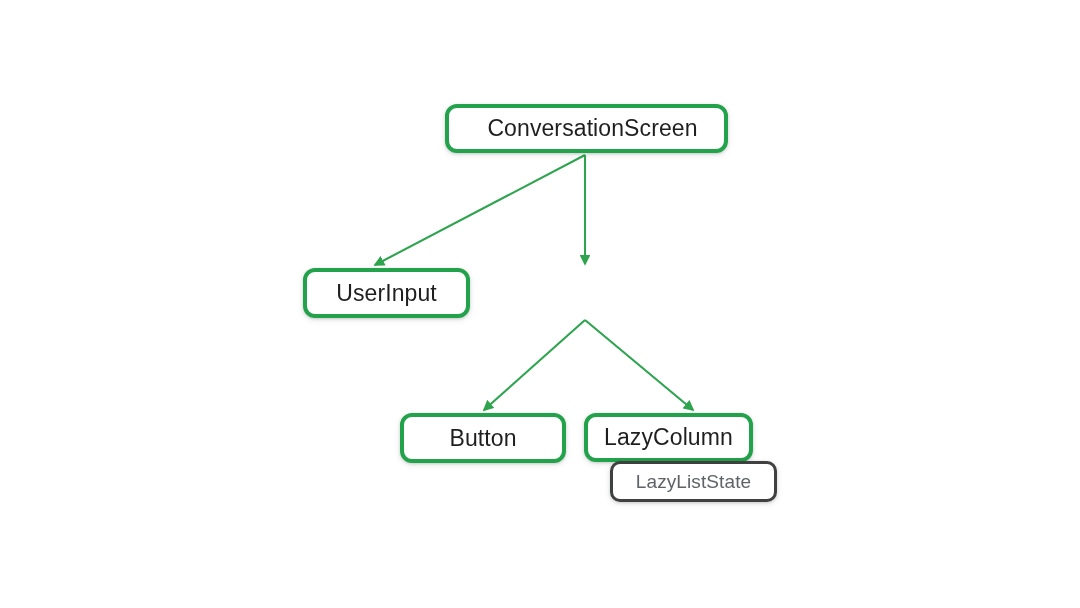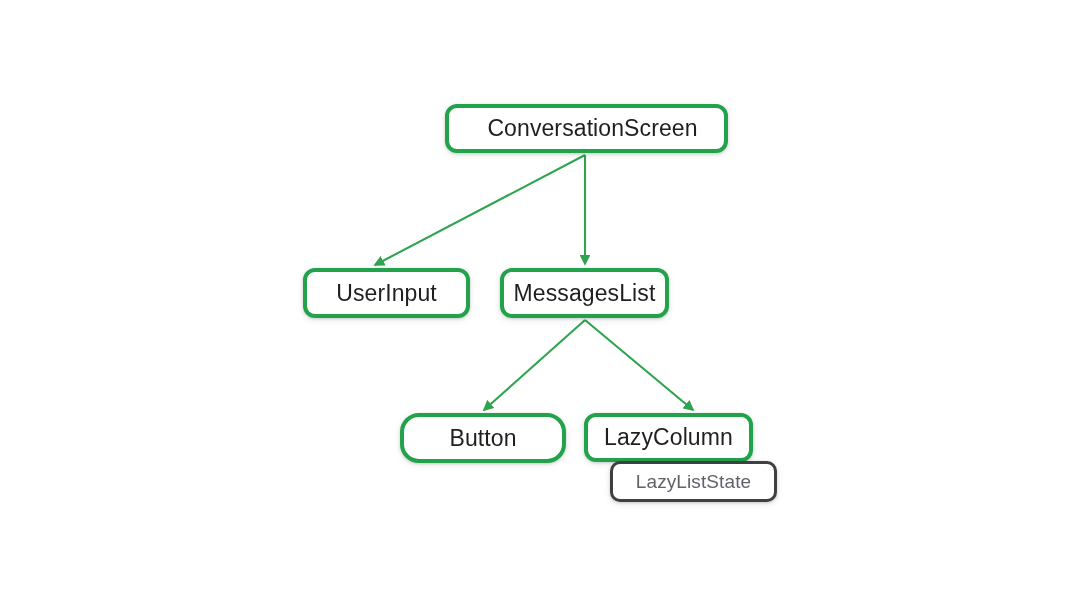--- a/index.html
+++ b/index.html
@@ -52,21 +52,21 @@
   }
   .node-label {
     white-space: nowrap;
     line-height: 1;
   }
 
   
   #node-conversationscreen { left: 445px;  top: 104px; width: 283px; height: 49px; padding-left: 12px; }
   #node-userinput          { left: 303px;  top: 268px; width: 167px; height: 50px; align-items: center; }
   #node-messageslist       { left: 500px;  top: 268px; width: 169px; height: 50px; }
-  #node-button             { left: 400px;  top: 413px; width: 166px; height: 50px; border-radius: 19px; }
+  #node-button             { left: 400px;  top: 413px; width: 166px; height: 50px; }
   #node-lazycolumn         { left: 584px;  top: 413px; width: 169px; height: 49px; }
   #node-lazyliststate      { left: 610px;  top: 461px; width: 167px; height: 41px;
                              border-radius: 10px; z-index: 3; }
 </style>
 </head>
 <body>
 
 <div id="canvas">
 
   <svg id="edges" viewBox="0 0 1080 608" width="1080" height="608">
@@ -86,23 +86,20 @@
   </svg>
 
   <div class="node node-green" id="node-conversationscreen">
     <span class="node-label">ConversationScreen</span>
   </div>
 
   <div class="node node-green" id="node-userinput">
     <span class="node-label">UserInput</span>
   </div>
 
-  <div class="node node-green" id="node-messageslist">
-    <span class="node-label">MessagesList</span>
-  </div>
 
   <div class="node node-green" id="node-button">
     <span class="node-label">Button</span>
   </div>
 
   <div class="node node-green" id="node-lazycolumn">
     <span class="node-label">LazyColumn</span>
   </div>
 
   <div class="node node-yellow" id="node-lazyliststate">

